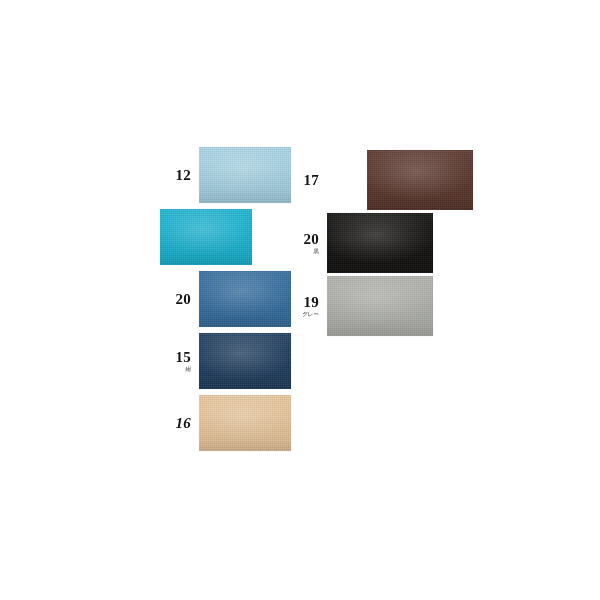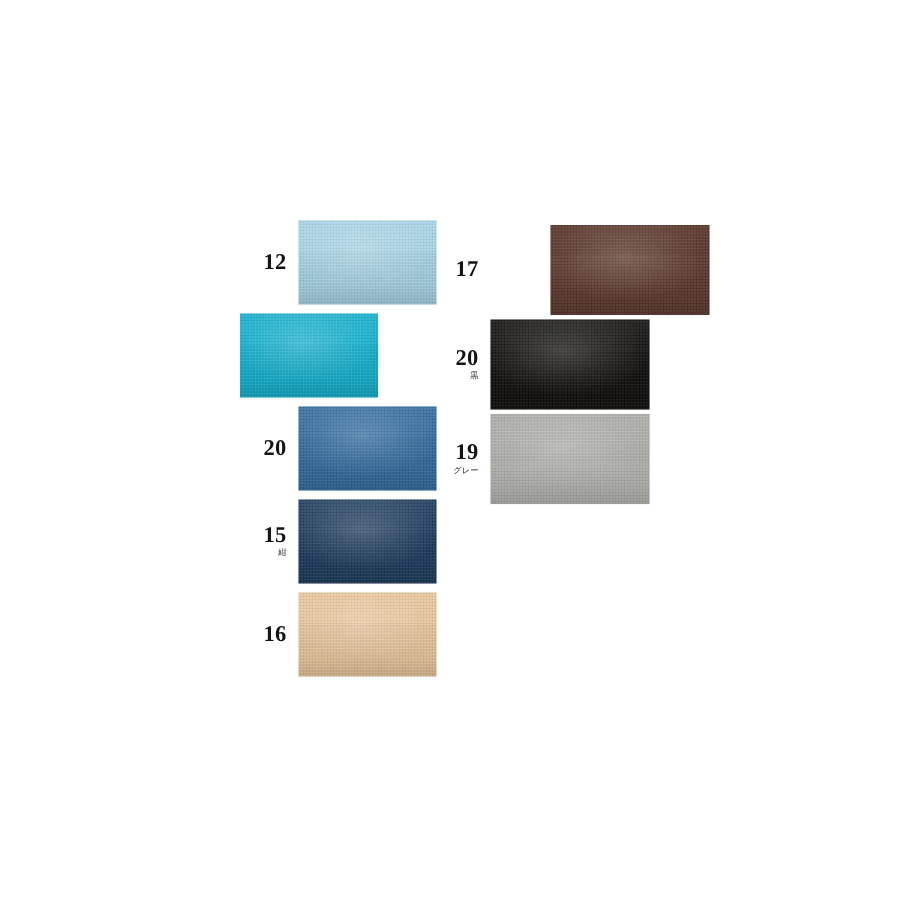--- a/index.html
+++ b/index.html
@@ -130,21 +130,21 @@
 
   <div class="swatch-row" style="left:160px; top:333px;">
     <div class="swatch-label" style="width:39px; height:56px;">
       <span class="swatch-number">15</span>
       <span class="swatch-sublabel">紺</span>
     </div>
     <div class="swatch-chip" id="chip-L3" style="width: 92px; height: 56px; background-color: rgb(29, 59, 92);" title="15 紺"></div>
   </div>
 
   <div class="swatch-row" style="left:160px; top:395px;">
-    <div class="swatch-label" style="width:39px; height:56px;">
+    <div class="swatch-label" style="width:39px; height:56px;font-style:italic;">
       <span class="swatch-number">16</span>
 
     </div>
     <div class="swatch-chip" id="chip-L4" style="width: 92px; height: 56px; background-color: rgb(232, 197, 155);" title="16 beige tan"></div>
   </div>
 
   <div class="swatch-row" style="left:288px; top:150px;gap:40px;">
     <div class="swatch-label" style="width:39px; height:60px;">
       <span class="swatch-number">17</span>
 

